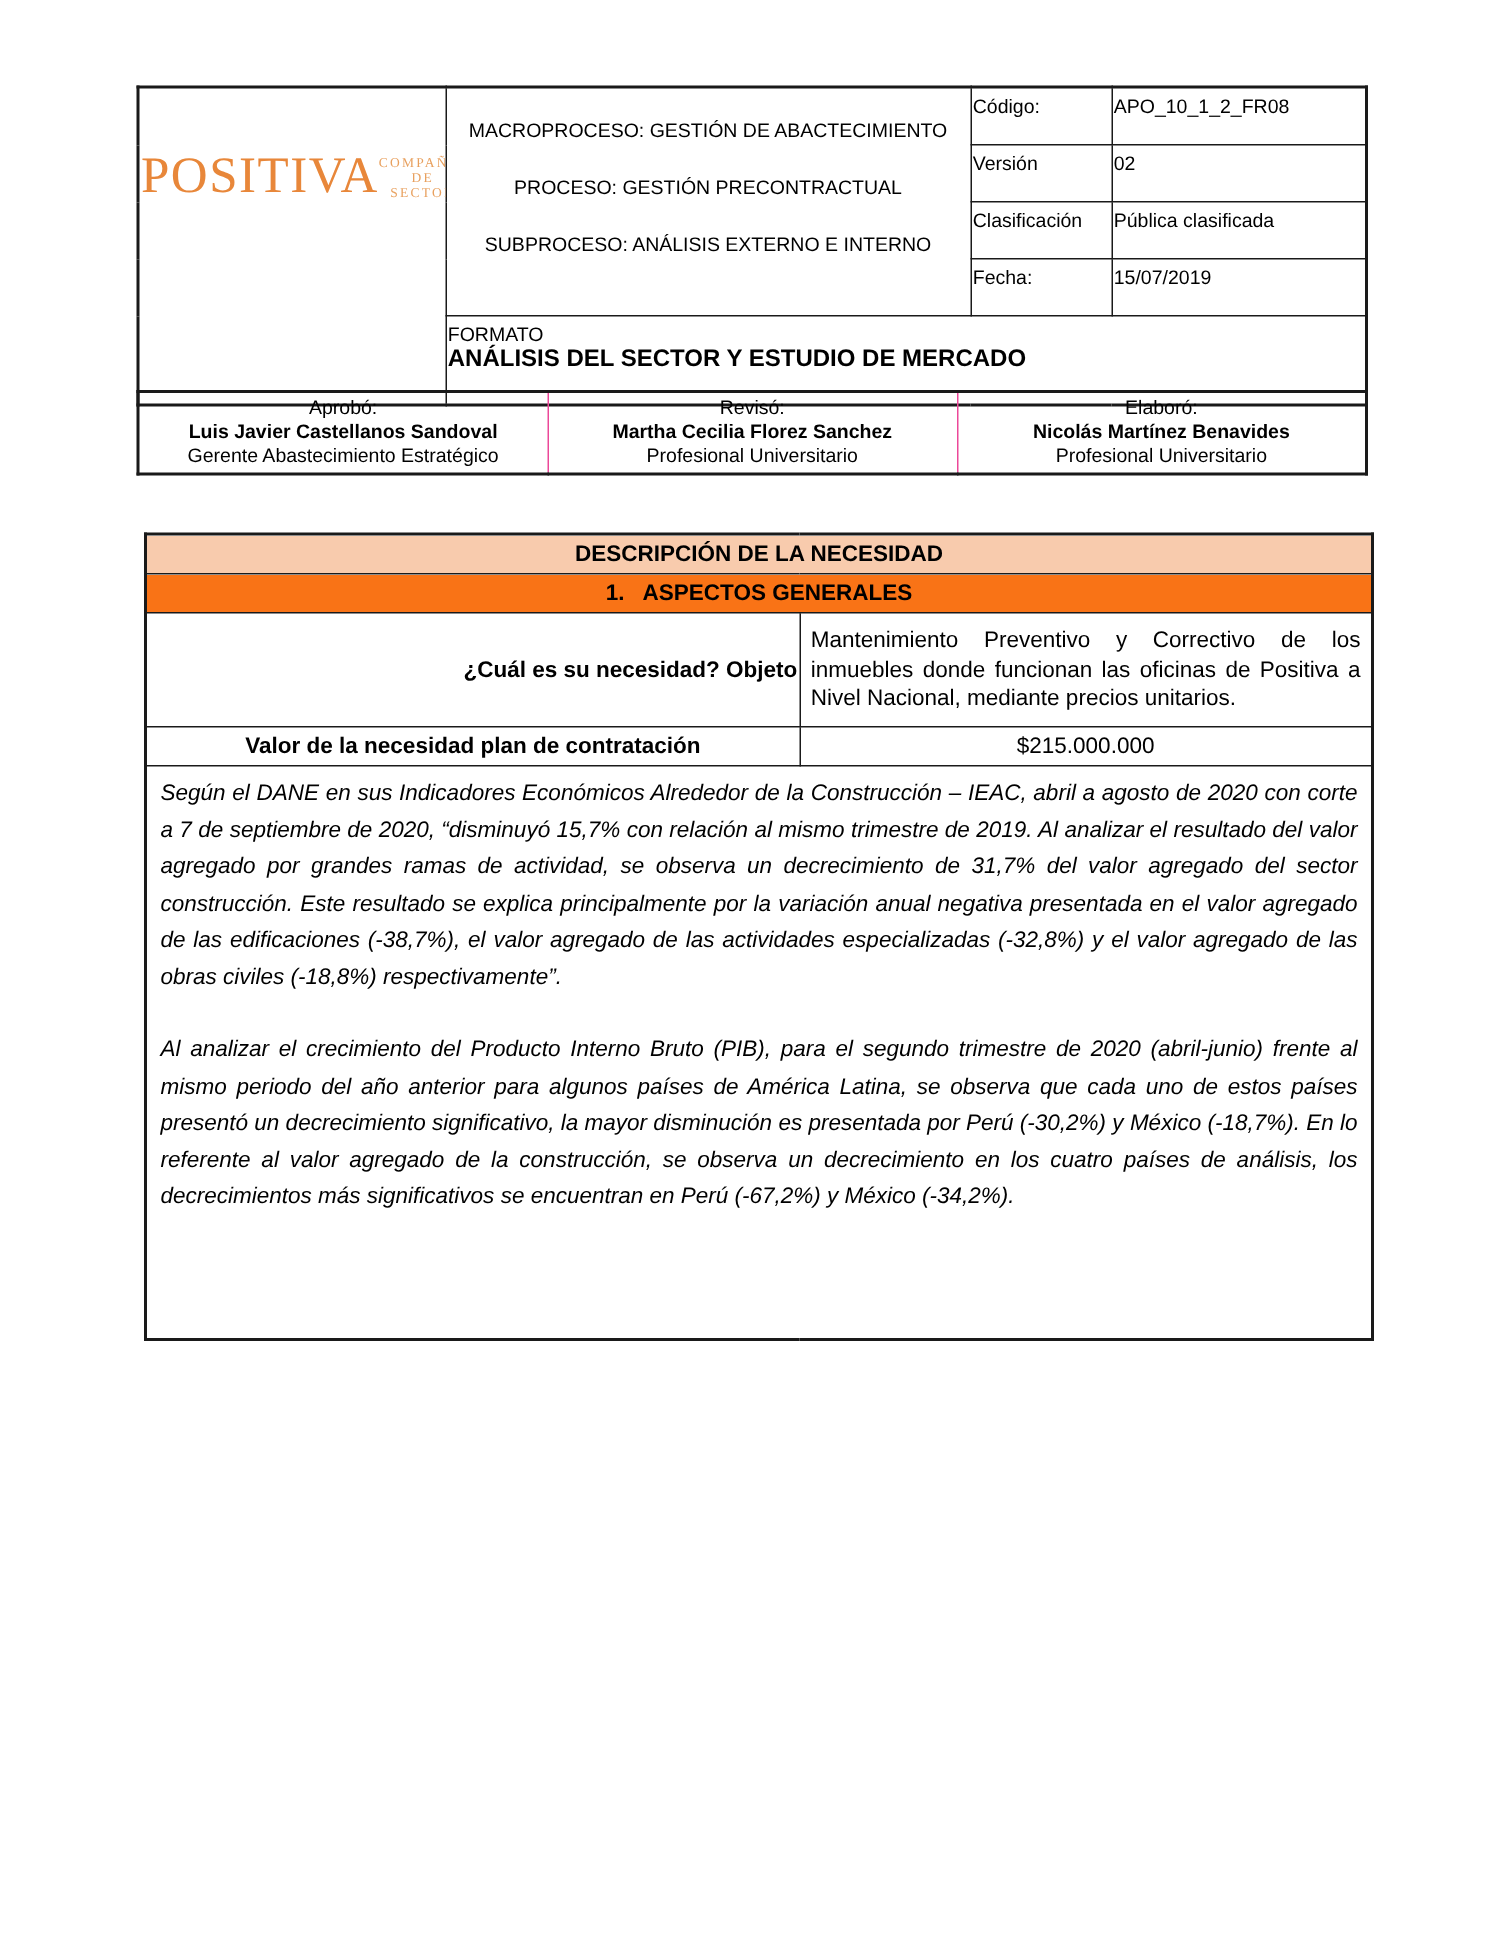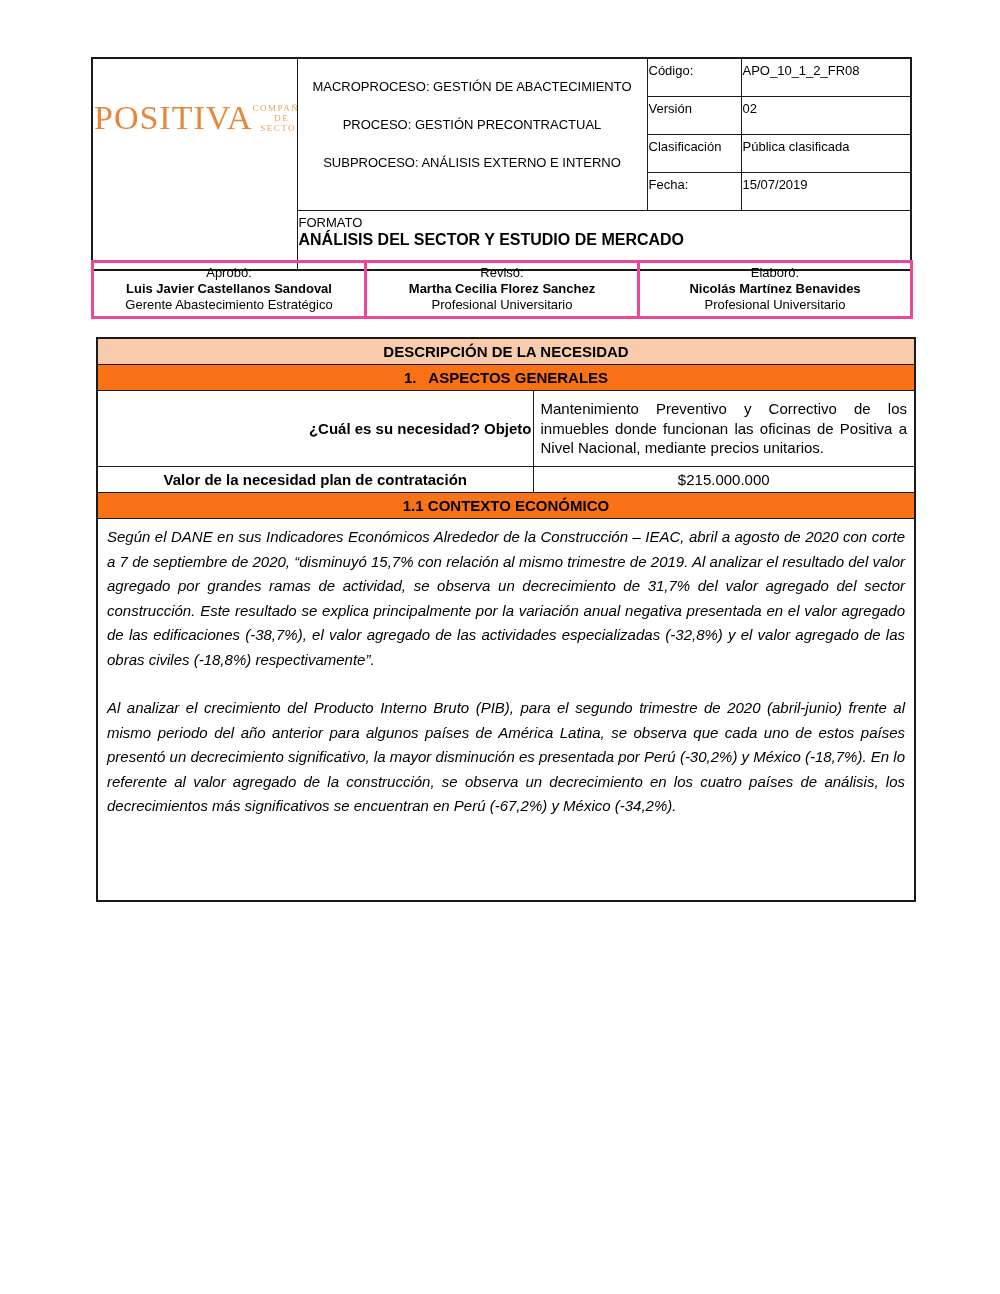--- a/index.html
+++ b/index.html
@@ -37,28 +37,28 @@
   .formato-cell{text-align:left;vertical-align:top;padding-top:4px;height:53px;margin-left:11px;}
   .formato-label{font-size:13px;}
   .formato-title{font-size:16px;font-weight:bold;margin-top:1px;}
 
   
   .t-approval{
     position:absolute;left:91px;top:260px;width:819px;
     border:2px solid #1a1a1a;
   }
   .t-approval td{
-    border:3px solid #ec4899;text-align:center;vertical-align:top;
+    border:1px solid #ec4899;text-align:center;vertical-align:top;
     font-size:13px;line-height:16px;padding:2px 2px 3px 2px;
   }
   .appr-name{font-weight:bold;}
 
   
   .t-main{
-    position:absolute;left:96px;top:337px;width:818px;
+    position:absolute;left:96px;top:355px;width:818px;
     border:2px solid #1a1a1a;
   }
   .t-main td{border:1.5px solid #1a1a1a;}
   .sec-title{
     font-size:15px;font-weight:bold;text-align:center;vertical-align:middle;
     height:23px;white-space:pre-wrap;
   }
   .fill-dark{background:#f8cbad;}
   .fill-light{background:#f97316;}
   .need-label{
@@ -172,22 +172,19 @@
   </tr>
   <tr style="height:76px;">
     <td class="need-label">¿Cuál es su necesidad? Objeto</td>
     <td class="need-value">Mantenimiento Preventivo y Correctivo de los inmuebles donde funcionan las oficinas de Positiva a Nivel Nacional, mediante precios unitarios.</td>
   </tr>
   <tr>
     <td class="valor-label">Valor de la necesidad plan de contratación</td>
     <td class="valor-value">$215.000.000</td>
   </tr>
   <tr>
-    <td class="sec-title fill-light" colspan="2">1.1 CONTEXTO ECONÓMICO</td>
-  </tr>
-  <tr>
     <td class="context-cell" colspan="2">
       <p>Según el DANE en sus Indicadores Económicos Alrededor de la Construcción – IEAC, abril a agosto de 2020 con corte a 7 de septiembre de 2020, “disminuyó 15,7% con relación al mismo trimestre de 2019. Al analizar el resultado del valor agregado por grandes ramas de actividad, se observa un decrecimiento de 31,7% del valor agregado del sector construcción. Este resultado se explica principalmente por la variación anual negativa presentada en el valor agregado de las edificaciones (-38,7%), el valor agregado de las actividades especializadas (-32,8%) y el valor agregado de las obras civiles (-18,8%) respectivamente”.</p>
       <p>Al analizar el crecimiento del Producto Interno Bruto (PIB), para el segundo trimestre de 2020 (abril-junio) frente al mismo periodo del año anterior para algunos países de América Latina, se observa que cada uno de estos países presentó un decrecimiento significativo, la mayor disminución es presentada por Perú (-30,2%) y México (-18,7%). En lo referente al valor agregado de la construcción, se observa un decrecimiento en los cuatro países de análisis, los decrecimientos más significativos se encuentran en Perú (-67,2%) y México (-34,2%).</p>
     </td>
   </tr>
 </tbody>
   </table>
 
 </body></html>

